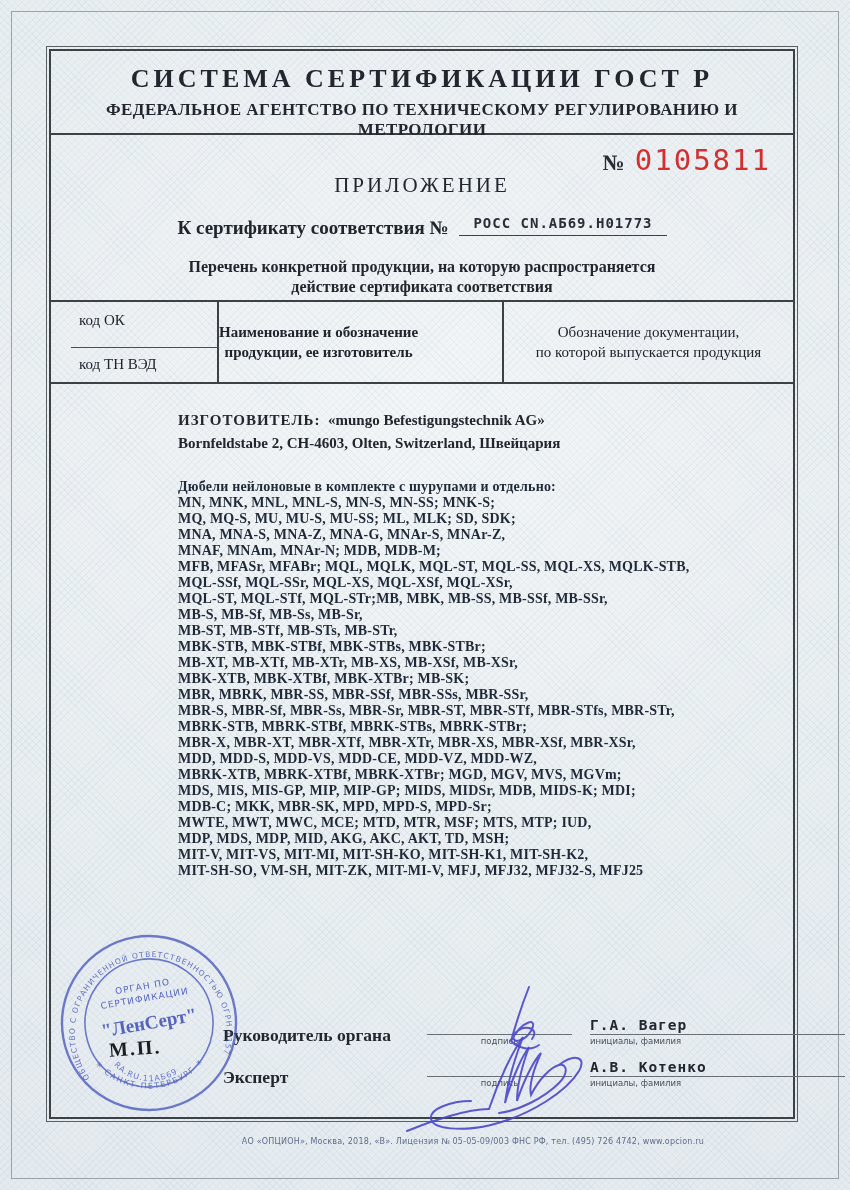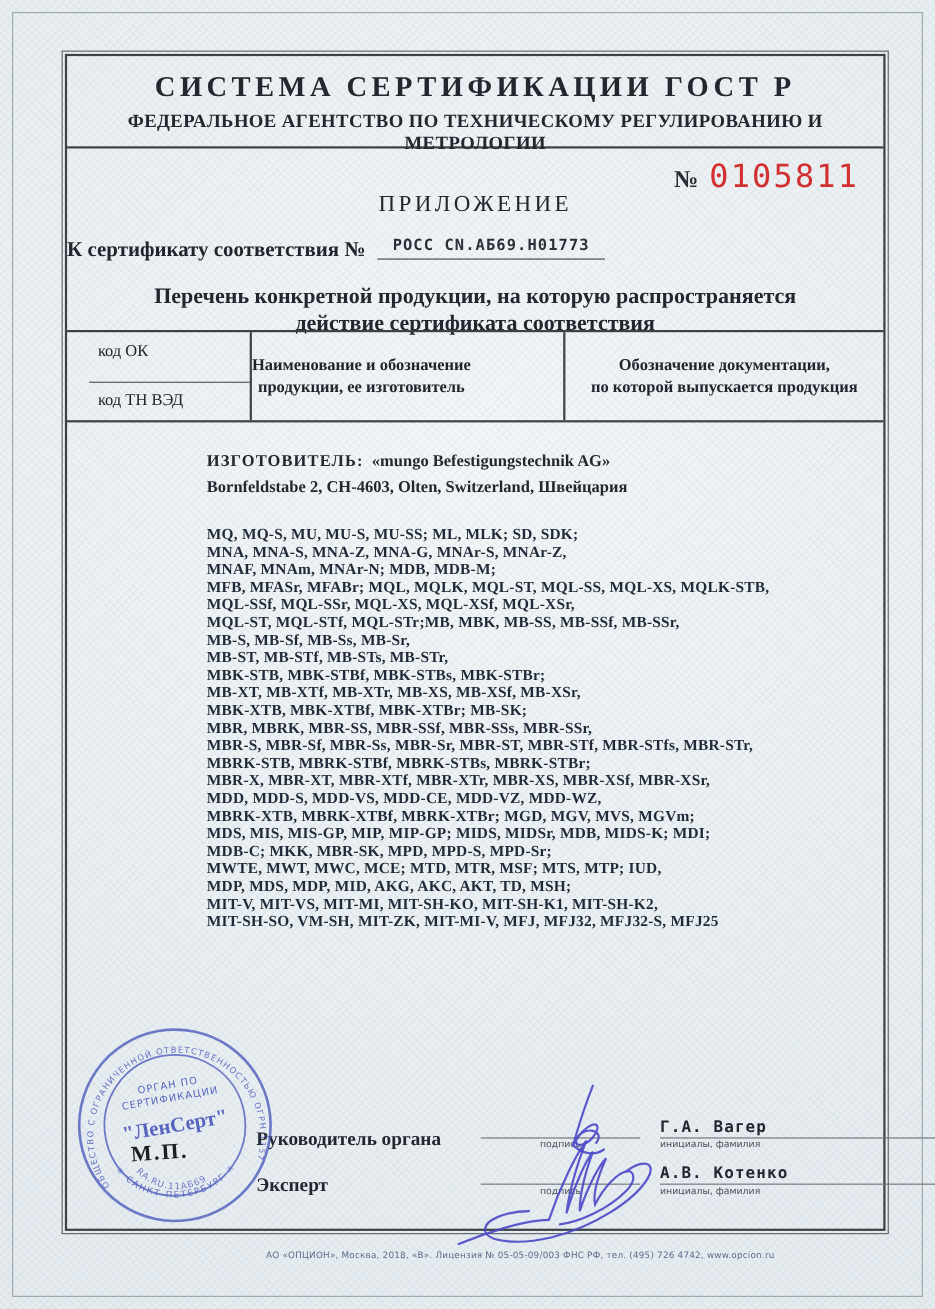--- a/index.html
+++ b/index.html
@@ -14,21 +14,21 @@
     background-image:
       repeating-linear-gradient(45deg, rgba(150,175,200,0.10) 0 1px, transparent 1px 5px),
       repeating-linear-gradient(-45deg, rgba(150,175,200,0.10) 0 1px, transparent 1px 5px),
       radial-gradient(circle at 50% 35%, #f3f6f7 0%, #e9eef1 60%, #e4eaee 100%);
   }
   .outer-border{
     position:absolute; left:11px; top:11px; right:11px; bottom:11px;
     border:1px solid #9aa3a8; pointer-events:none;
   }
   .frame{
-    position:absolute; left:56px; top:46px; width:752px; height:1076px;
+    position:absolute; left:46px; top:46px; width:752px; height:1076px;
     border:1px solid #5a5f63;
     padding:2px;
   }
   .frame-inner{
     position:relative; width:100%; height:100%;
     border:2px solid #3c4146;
   }
   .doc-header{
     width:100%; height:84px; border-bottom:2px solid #3c4146;
     text-align:center; padding-top:13px;
@@ -45,45 +45,45 @@
   .doc-number .num-prefix{ font-size:22px; font-weight:bold; color:#2a2d35; margin-right:10px;}
   .doc-number .num-value{
     font-family:"DejaVu Sans Mono",monospace; font-size:29px; letter-spacing:2px;
     color:#d23030; font-weight:normal;
   }
   .app-title{
     position:absolute; top:122px; left:0; width:100%; text-align:center;
     font-size:21px; font-weight:normal; letter-spacing:3px; color:#23262e;
   }
   .cert-line{
-    position:absolute; top:166px; left:0; width:100%; 
+    position:absolute; top:166px; left:0; width:100%; text-align:center;
     font-size:19px; font-weight:bold;
   }
   .cert-line .cert-no{
     display:inline-block; font-family:"DejaVu Sans Mono",monospace; font-weight:bold;
     font-size:14px; letter-spacing:1px; border-bottom:1px solid #3c4146;
     padding:0 14px 4px 14px; position:relative; top:-6px; margin-left:6px; color:#2a2e38;
   }
   .subtitle{
     position:absolute; top:206px; left:0; width:100%; text-align:center;
-    font-size:20px; font-weight:bold; line-height:1.25; color:#23262e;
+    font-size:16px; font-weight:bold; line-height:1.25; color:#23262e;
   }
   .spec-table{
     position:absolute; top:249px; left:0; width:100%; height:84px;
     border-top:2px solid #3c4146; border-bottom:2px solid #3c4146;
     display:flex;
     padding-left:20px;
   }
   .spec-col1{ width:148px; border-right:2px solid #3c4146; display:flex; flex-direction:column;}
   .spec-col1 .cell-top{ height:46px; border-bottom:1px solid #4a4f55; padding:10px 0 0 8px; font-size:15px;}
   .spec-col1 .cell-bottom{ flex:1; padding:8px 0 0 8px; font-size:15px;}
   .spec-col2{ width:285px; border-right:2px solid #3c4146; display:flex; align-items:center; justify-content:flex-start;
     text-align:center; font-size:15px; font-weight:bold; line-height:1.35;}
   .spec-col3{ flex:1; display:flex; align-items:center; justify-content:center;
-    text-align:center; font-size:15px; font-weight:bold; line-height:1.35;}
+    text-align:center; font-size:15px; font-weight:normal; line-height:1.35;}
   .maker{
     position:absolute; top:358px; left:127px; width:560px;
     font-size:15px; font-weight:bold; line-height:1.5; color:#23262e;
   }
   .maker .maker-label{ letter-spacing:1px; }
   .plist{
     position:absolute; top:428px; left:127px; width:600px;
     font-size:14px; font-weight:bold; line-height:16px; letter-spacing:.2px; color:#1f2937;
   }
   .sig-row{ position:absolute; left:172px; display:flex; align-items:flex-end;}
@@ -162,20 +162,22 @@
           </div>
         </div>
       </div>
 
       <div class="maker">
         <div><span class="maker-label">ИЗГОТОВИТЕЛЬ:</span>&nbsp;&nbsp;<span>«mungo Befestigungstechnik AG»</span></div>
         <div>Bornfeldstabe 2, CH-4603, Olten, Switzerland, Швейцария</div>
       </div>
 
       <div class="plist">
+          <div class="plist-line">Дюбели нейлоновые в комплекте с шурупами и отдельно:</div>
+          <div class="plist-line">MN, MNK, MNL, MNL-S, MN-S, MN-SS; MNK-S;</div>
           <div class="plist-line">MQ, MQ-S, MU, MU-S, MU-SS; ML, MLK; SD, SDK;</div>
           <div class="plist-line">MNA, MNA-S, MNA-Z, MNA-G, MNAr-S, MNAr-Z,</div>
           <div class="plist-line">MNAF, MNAm, MNAr-N; MDB, MDB-M;</div>
           <div class="plist-line">MFB, MFASr, MFABr; MQL, MQLK, MQL-ST, MQL-SS, MQL-XS, MQLK-STB,</div>
           <div class="plist-line">MQL-SSf, MQL-SSr, MQL-XS, MQL-XSf, MQL-XSr,</div>
           <div class="plist-line">MQL-ST, MQL-STf, MQL-STr;MB, MBK, MB-SS, MB-SSf, MB-SSr,</div>
           <div class="plist-line">MB-S, MB-Sf, MB-Ss, MB-Sr,</div>
           <div class="plist-line">MB-ST, MB-STf, MB-STs,  MB-STr,</div>
           <div class="plist-line">MBK-STB, MBK-STBf, MBK-STBs, MBK-STBr;</div>
           <div class="plist-line">MB-XT, MB-XTf, MB-XTr, MB-XS, MB-XSf, MB-XSr,</div>

